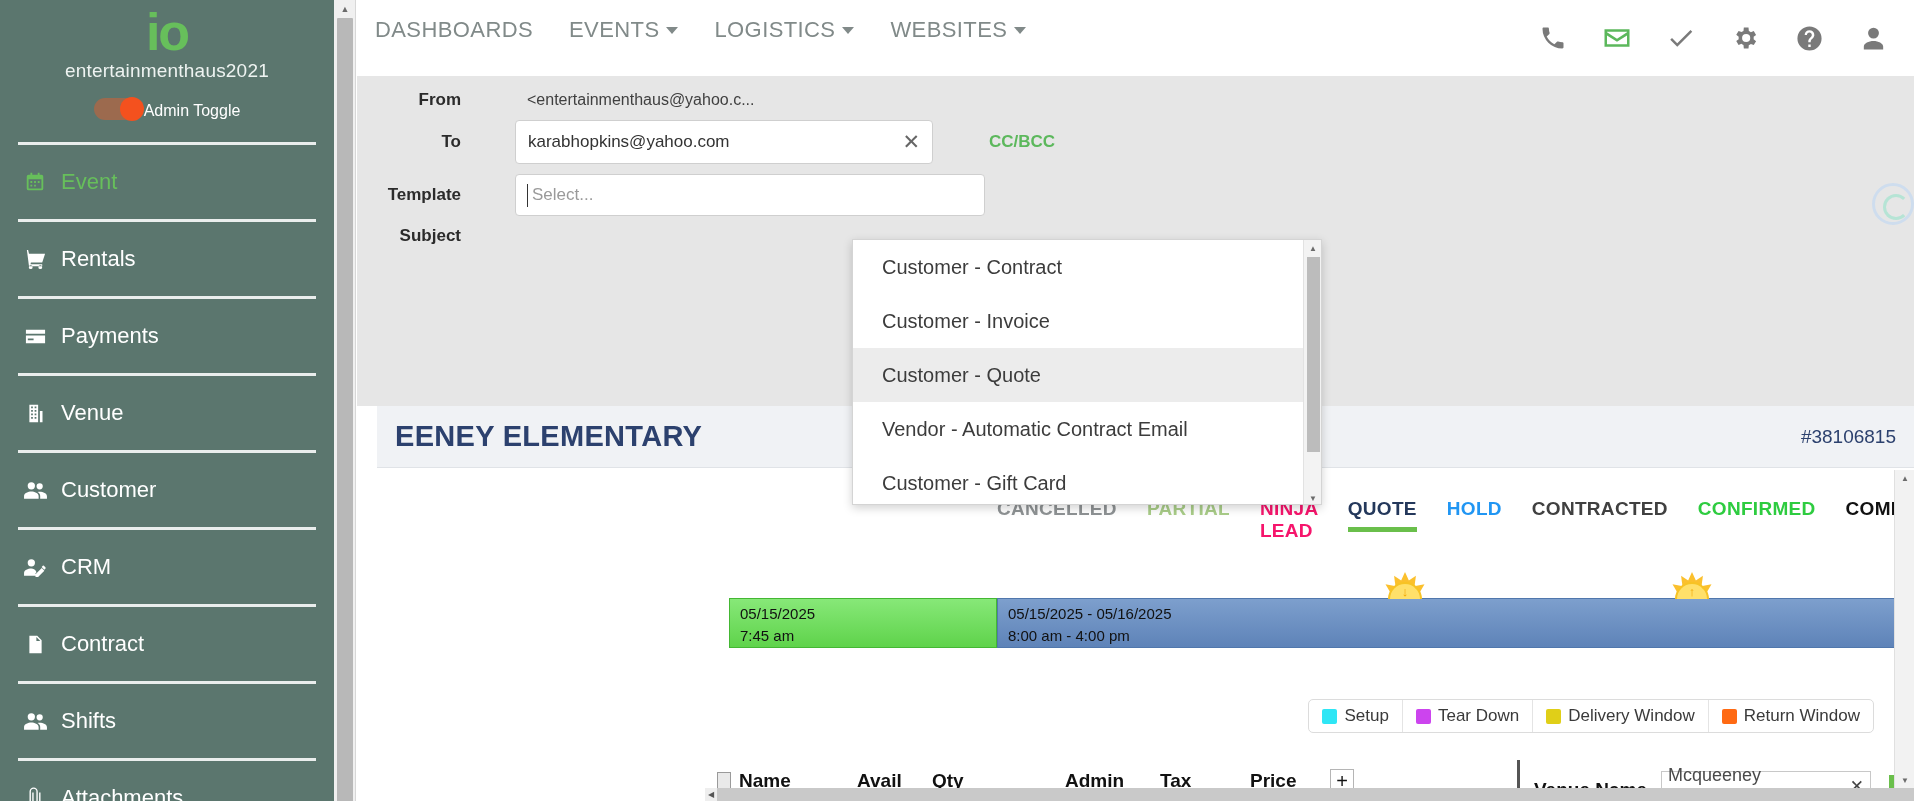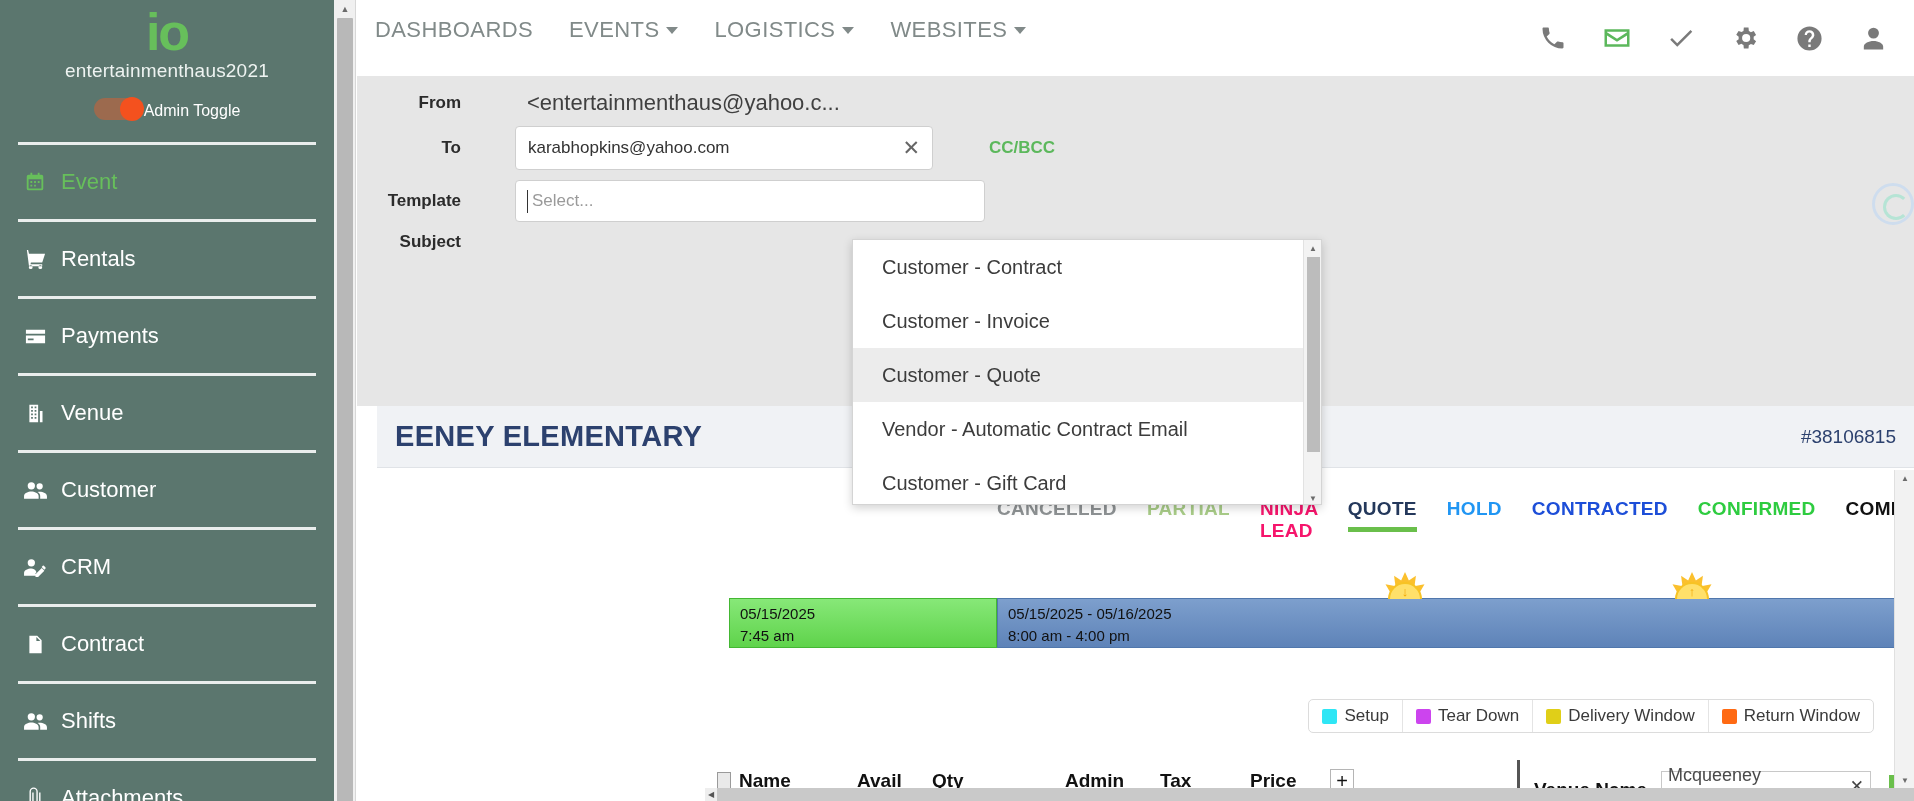--- a/index.html
+++ b/index.html
@@ -127,21 +127,21 @@
   .compose-label {
     width: 122px; text-align: right; padding-right: 18px;
     font-size: 17px; font-weight: bold; color: #2b2b2b;
   }
   .fld {
     height: 40px; background: #ffffff; border: 1px solid #cfcfcf;
     border-radius: 4px; display: flex; align-items: center;
     padding: 0 12px; font-size: 17px; color: #555;
   }
   #from-field { width: 202px; }
-  #from-rest { font-size: 22px; color: #404040; margin-left: 12px; white-space: nowrap; }
+  #from-rest { font-size: 16px; color: #404040; margin-left: 12px; white-space: nowrap; }
   #to-field {
     width: 418px; justify-content: space-between; color: #333; height: 44px;
   }
   #to-clear { font-size: 21px; color: #666; cursor: pointer; padding-left: 10px; }
   #ccbcc { font-size: 17px; color: #5cb85c; font-weight: bold; margin-left: 20px; cursor: pointer; }
   #template-field {
     width: 470px; height: 42px; color: #9a9a9a;
     border: 1px solid #cfcfcf; position: relative;
   }
   #template-field .caretbar {
@@ -522,21 +522,21 @@
         <span>CANCELLED</span></span>
       <span class="stab" style="color:#a9cd88">
         <span>PARTIAL</span></span>
       <span class="stab" style="color:#f6156c">
         <span>NINJA LEAD</span></span>
       <span class="stab" style="color:#24385b">
         <span>QUOTE</span>
         <i class="underline"></i></span>
       <span class="stab" style="color:#2196f3">
         <span>HOLD</span></span>
-      <span class="stab" style="color:#1d4ed8">
+      <span class="stab" style="color:#404040">
         <span>CONTRACTED</span></span>
       <span class="stab" style="color:#2ecc40">
         <span>CONFIRMED</span></span>
       <span class="stab" style="color:#111111">
         <span>COMPLETE</span></span>
     </div>
 
     <div id="timeline">
       <div class="tl-seg tl-green" style="width:268px">
         <div>05/15/2025</div>

